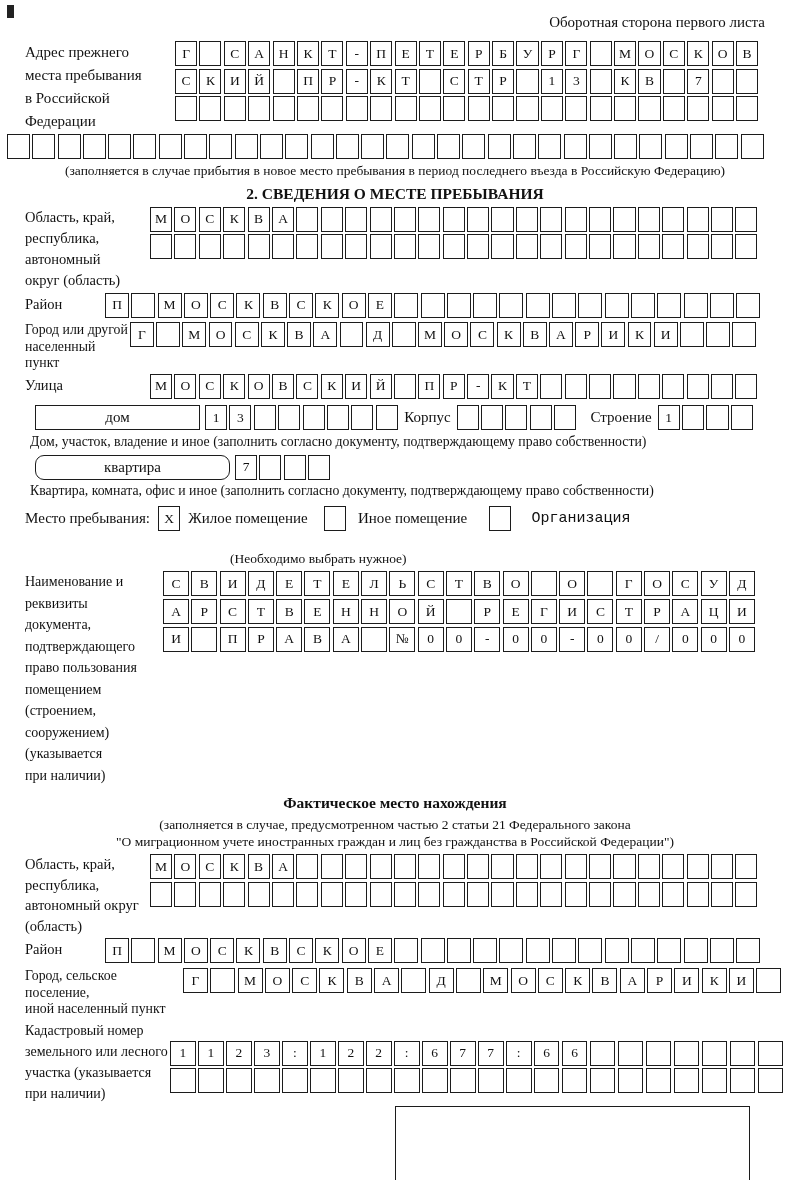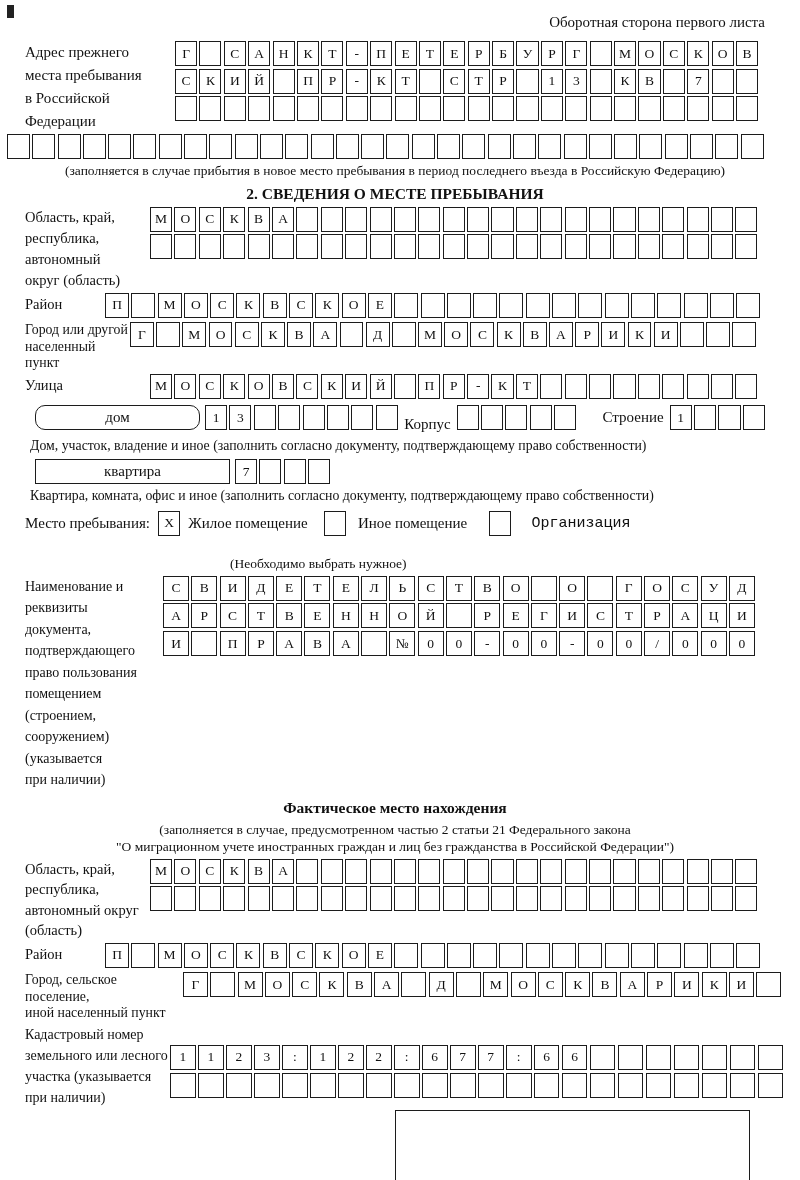--- a/index.html
+++ b/index.html
@@ -316,51 +316,51 @@
       <span class="cell"></span>
       <span class="cell"></span>
       <span class="cell"></span>
       <span class="cell"></span>
       <span class="cell"></span>
       <span class="cell"></span>
     </div>
 </div>
 
 <div class="frow mt4" style="margin-left:10px;">
-  <div class="widebox" style="width:165px;border-radius:10px;">дом</div>
+  <div class="widebox" style="width:165px;">дом</div>
   <div class="cells p244" style="margin-left:5px;">
       <span class="cell">1</span>
       <span class="cell">3</span>
       <span class="cell"></span>
       <span class="cell"></span>
       <span class="cell"></span>
       <span class="cell"></span>
       <span class="cell"></span>
       <span class="cell"></span>
     </div>
-  <div class="inline-lbl" style="margin:7px 6px 0 4px;">Корпус</div>
+  <div class="inline-lbl" style="margin:0 6px 0 4px;">Корпус</div>
   <div class="cells p244">
       <span class="cell"></span>
       <span class="cell"></span>
       <span class="cell"></span>
       <span class="cell"></span>
       <span class="cell"></span>
     </div>
-  <div class="inline-lbl" style="margin:0 6px 0 24px;">Строение</div>
+  <div class="inline-lbl" style="margin:0 6px 0 12px;">Строение</div>
   <div class="cells p244">
       <span class="cell">1</span>
       <span class="cell"></span>
       <span class="cell"></span>
       <span class="cell"></span>
     </div>
 </div>
 <div class="caption-left">Дом, участок, владение и иное (заполнить согласно документу, подтверждающему право собственности)</div>
 
 <div class="frow mt4" style="margin-left:10px;">
-  <div class="widebox" style="width:195px;">квартира</div>
+  <div class="widebox" style="width:195px;border-radius:9px;">квартира</div>
   <div class="cells p244" style="margin-left:5px;">
       <span class="cell">7</span>
       <span class="cell"></span>
       <span class="cell"></span>
       <span class="cell"></span>
     </div>
 </div>
 <div class="caption-left">Квартира, комната, офис и иное (заполнить согласно документу, подтверждающему право собственности)</div>
 
 <div class="stay-row">

